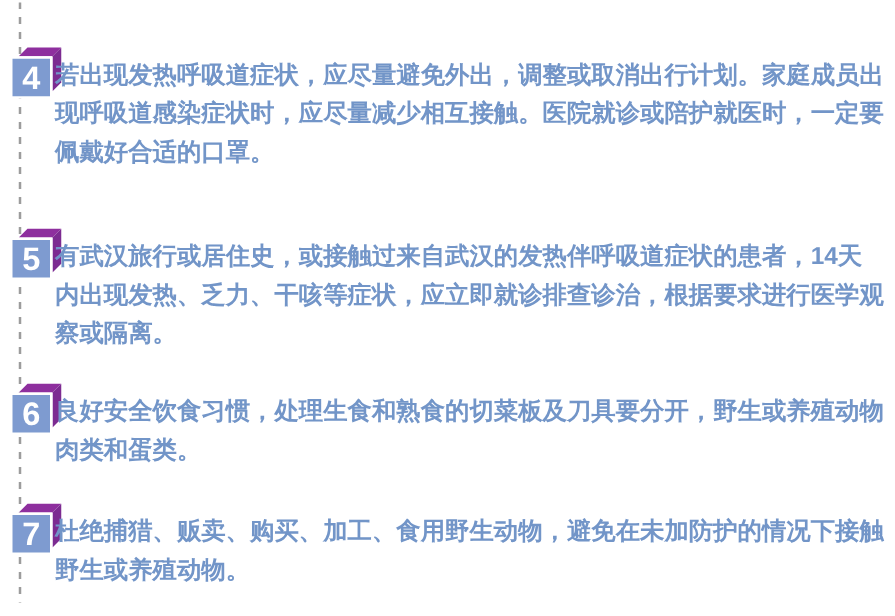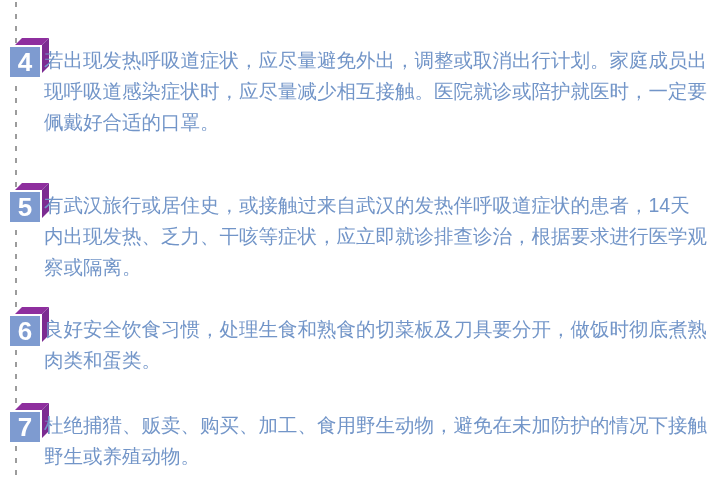--- a/index.html
+++ b/index.html
@@ -50,21 +50,21 @@
     font-size: 26px;
   }
   .text {
     position: absolute;
     left: 44px;
     top: 0px;
     width: 672px;
     margin: 0;
     font-size: 19.5px;
     line-height: 31px;
-    font-weight: normal;
+    font-weight: bold;
     color: #7295c8;
     white-space: pre-line;
     letter-spacing: 0px;
   }
 </style>
 </head>
 <body>
 
 <div class="canvas">
 
@@ -103,21 +103,21 @@
   <section class="item item-2">
     <div class="cube">
       <svg width="42" height="44" viewBox="0 0 42 44" aria-hidden="true">
         <polygon class="face-top" points="7,9 14,2 41,2 34,9"></polygon>
         <polygon class="face-right" points="34,9 41,2 41,30 34,37"></polygon>
         <rect class="face-border" x="0" y="9" width="34" height="34"></rect>
         <rect class="face-front" x="2" y="11" width="30" height="30"></rect>
       </svg>
       <span class="num">6</span>
     </div>
-    <p class="text">良好安全饮食习惯，处理生食和熟食的切菜板及刀具要分开，做饭时彻底煮熟
+    <p class="text">良好安全饮食习惯，处理生食和熟食的切菜板及刀具要分开，野生或养殖动物
 肉类和蛋类。</p>
   </section>
 
   <section class="item item-3">
     <div class="cube">
       <svg width="42" height="44" viewBox="0 0 42 44" aria-hidden="true">
         <polygon class="face-top" points="7,9 14,2 41,2 34,9"></polygon>
         <polygon class="face-right" points="34,9 41,2 41,30 34,37"></polygon>
         <rect class="face-border" x="0" y="9" width="34" height="34"></rect>
         <rect class="face-front" x="2" y="11" width="30" height="30"></rect>

